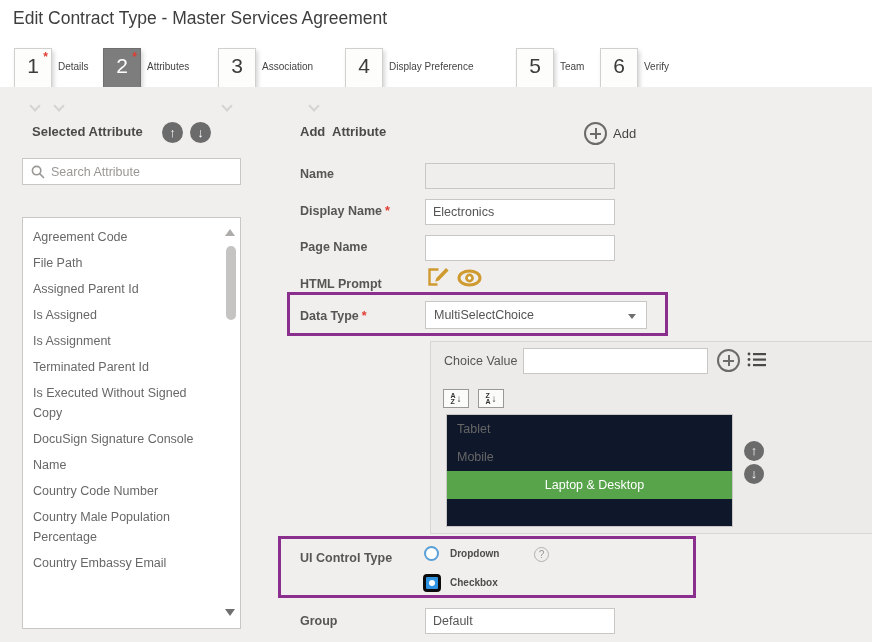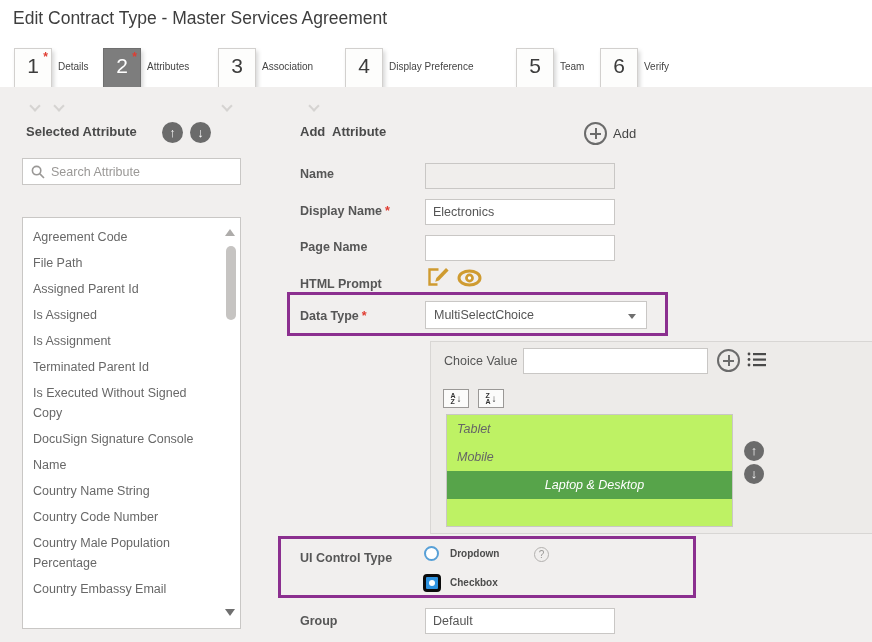--- a/index.html
+++ b/index.html
@@ -54,21 +54,21 @@
   .select .caret { position:absolute; right:10px; top:12px; width:0; height:0; border-left:4px solid transparent; border-right:4px solid transparent; border-top:5px solid #6f6f6f; }
 
   .hl { position:absolute; border:3px solid #8b2f8f; pointer-events:none; }
 
   .choice-panel { position:absolute; left:430px; top:341px; width:452px; height:193px; background:#edebe9; border:1px solid #d8d6d4; }
   .cp-label { position:absolute; left:13px; top:12px; font-size:12.5px; color:#555; }
   .cp-input { position:absolute; left:92px; top:6px; width:185px; height:26px; border:1px solid #c9c7c5; background:#fff; font-size:12.5px; color:#555; padding:0 6px; font-family:"Liberation Sans",sans-serif; outline:none; }
   .sort-btn { position:absolute; top:47px; width:26px; height:19px; background:#fbfbfa; border:1px solid #9a9896; display:flex; align-items:center; justify-content:center; gap:1px; cursor:pointer; }
   .sort-st { display:flex; flex-direction:column; line-height:6px; font-size:7px; font-weight:700; color:#333; }
   .sort-ar { font-size:10px; color:#333; }
-  .choice-list { position:absolute; left:15px; top:72px; width:287px; height:113px; background:#bef264; border:1px solid #c9c7c5;font-style:italic; }
+  .choice-list { position:absolute; left:15px; top:72px; width:287px; height:113px; background:#0f172a; border:1px solid #c9c7c5; }
   .choice-row { height:28px; line-height:28px; padding-left:10px; font-size:12.5px; color:#666; cursor:pointer; }
   .choice-row.selected { background:#57a44a; color:#fff;text-align:center; }
 
   .radio { position:absolute; width:15px; height:15px; border:2px solid #58a0d7; border-radius:50%; background:#fff; cursor:pointer; }
   .opt-label { position:absolute; font-size:10px; font-weight:700; color:#4c4c4c; cursor:pointer; }
   .help { position:absolute; width:15px; height:15px; border:1px solid #b3b1af; border-radius:50%; color:#9a9896; font-size:10px; text-align:center; line-height:14px; cursor:pointer; }
   .checkbox { position:absolute; width:18px; height:18px; border:3px solid #0b0b0b; border-radius:4px; background:#2e93e0; cursor:pointer; }
   .checkbox::after { content:""; position:absolute; left:3px; top:3px; width:6px; height:6px; border-radius:50%; background:#fff; }
 </style>
 </head>
@@ -122,21 +122,21 @@
   </div>
   <div class="step-label" style="left:644px">Verify</div>
 
   <div class="content"></div>
 
   <span class="chev" style="left:31px;top:102px"></span>
   <span class="chev" style="left:55px;top:102px"></span>
   <span class="chev" style="left:223px;top:102px"></span>
   <span class="chev" style="left:310px;top:102px"></span>
 
-  <div class="panel-header" style="left:26px;top:124px">Selected Attribute</div>
+  <div class="panel-header" style="left:32px;top:124px">Selected Attribute</div>
   <div class="circle-btn" style="left:162px;top:122px"></div>
   <div class="circle-btn down" style="left:190px;top:122px"></div>
 
   <div class="search-box">
     <span class="search-icon">
       <svg width="14" height="14" viewBox="0 0 14 14">
           <circle cx="5.6" cy="5.6" r="4.2" fill="none" stroke="#9a9896" stroke-width="1.6"></circle>
           <line x1="8.9" y1="8.9" x2="13" y2="13" stroke="#9a9896" stroke-width="1.6"></line>
         </svg>
     </span>
@@ -146,21 +146,20 @@
   <div class="attr-list">
     <div class="attr-item">Agreement Code</div>
     <div class="attr-item">File Path</div>
     <div class="attr-item">Assigned Parent Id</div>
     <div class="attr-item">Is Assigned</div>
     <div class="attr-item">Is Assignment</div>
     <div class="attr-item">Terminated Parent Id</div>
     <div class="attr-item">Is Executed Without Signed Copy</div>
     <div class="attr-item">DocuSign Signature Console</div>
     <div class="attr-item">Name</div>
-    <div class="attr-item">Country Name String</div>
     <div class="attr-item">Country Code Number</div>
     <div class="attr-item">Country Male Population Percentage</div>
     <div class="attr-item">Country Embassy Email</div>
     <div class="sb-up"></div>
     <div class="sb-thumb"></div>
     <div class="sb-down"></div>
   </div>
 
   <div class="panel-header" style="left:300px;top:124px;white-space:pre">Add  Attribute</div>
   <div class="plus-btn" style="left:584px;top:122px"></div>

